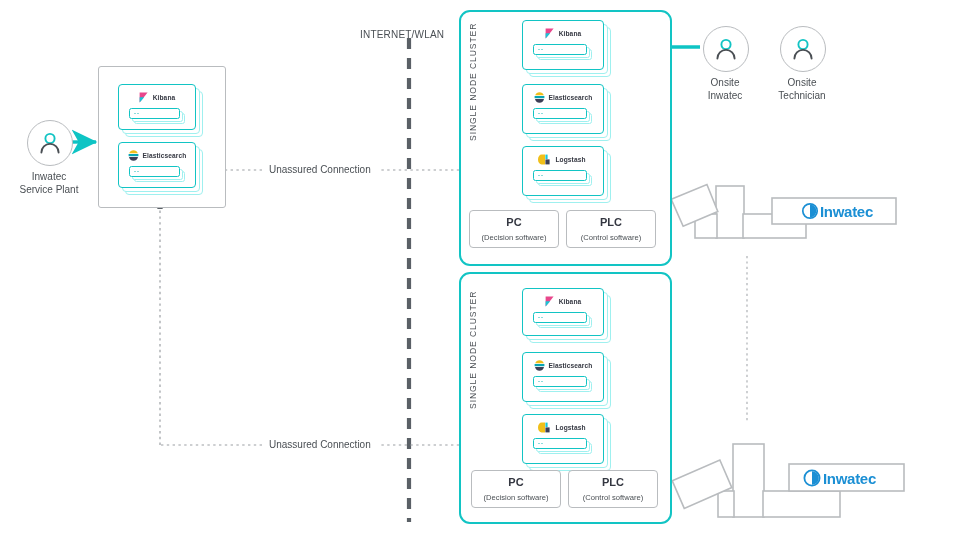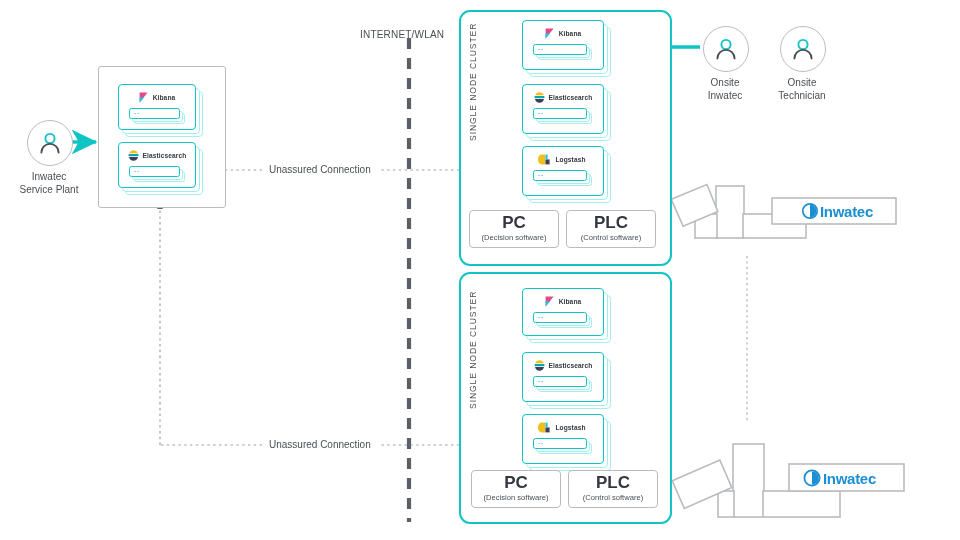--- a/index.html
+++ b/index.html
@@ -26,21 +26,21 @@
   .card .barwrap{position:relative;margin-top:5px;}
   .card .bar{position:absolute;left:0;top:0;border:1.4px solid #12c4c4;border-radius:2.5px;background:#fff;
       display:flex;align-items:center;}
   .card .bar .dots{display:flex;gap:1.6px;margin-left:4px;}
   .card .bar .dots i{display:block;width:1.7px;height:1.7px;background:#7fd8d8;border-radius:50%;}
   .card .barsh{position:absolute;border:1.3px solid #9ff0ef;border-radius:2.5px;background:#fff;}
 
   
   .pcbox{position:absolute;border:1.4px solid #b9bcbf;border-radius:4px;background:#fff;
       display:flex;flex-direction:column;align-items:center;justify-content:center;}
-  .pcbox .t1{font-size:17px;font-weight:700;color:#343741;line-height:13px;}
+  .pcbox .t1{font-size:11px;font-weight:700;color:#343741;line-height:13px;}
   .pcbox .t2{font-size:7.6px;color:#4a4f54;line-height:10px;margin-top:4px;}
 
   
   .person{position:absolute;width:44px;}
   .person .circ{width:44px;height:44px;border-radius:50%;border:1.5px solid #b9bcbf;background:#fff;
       position:relative;}
   .person .cap{font-size:10px;line-height:12.5px;text-align:center;color:#4a4f54;margin-top:5px;width:86px;
       margin-left:-21px;}
 
   .lbl{position:absolute;font-size:10px;color:#4a4f54;white-space:nowrap;}

